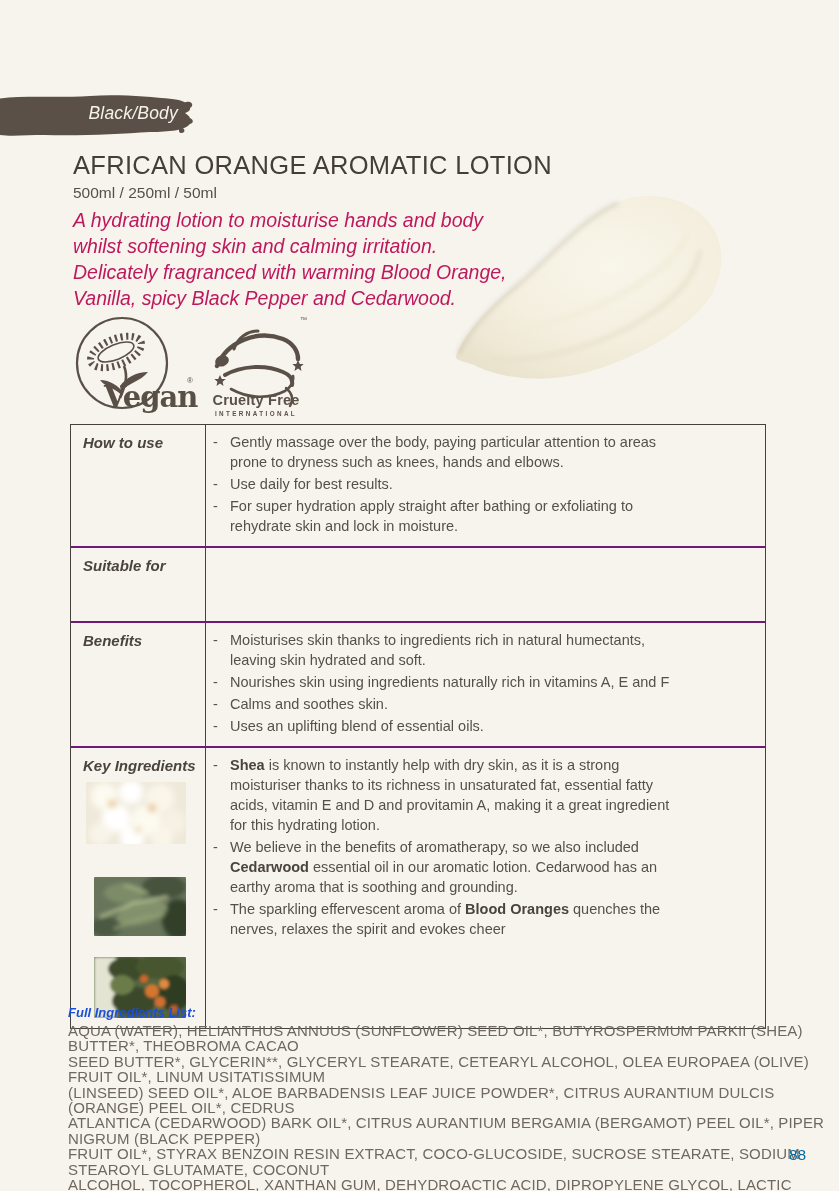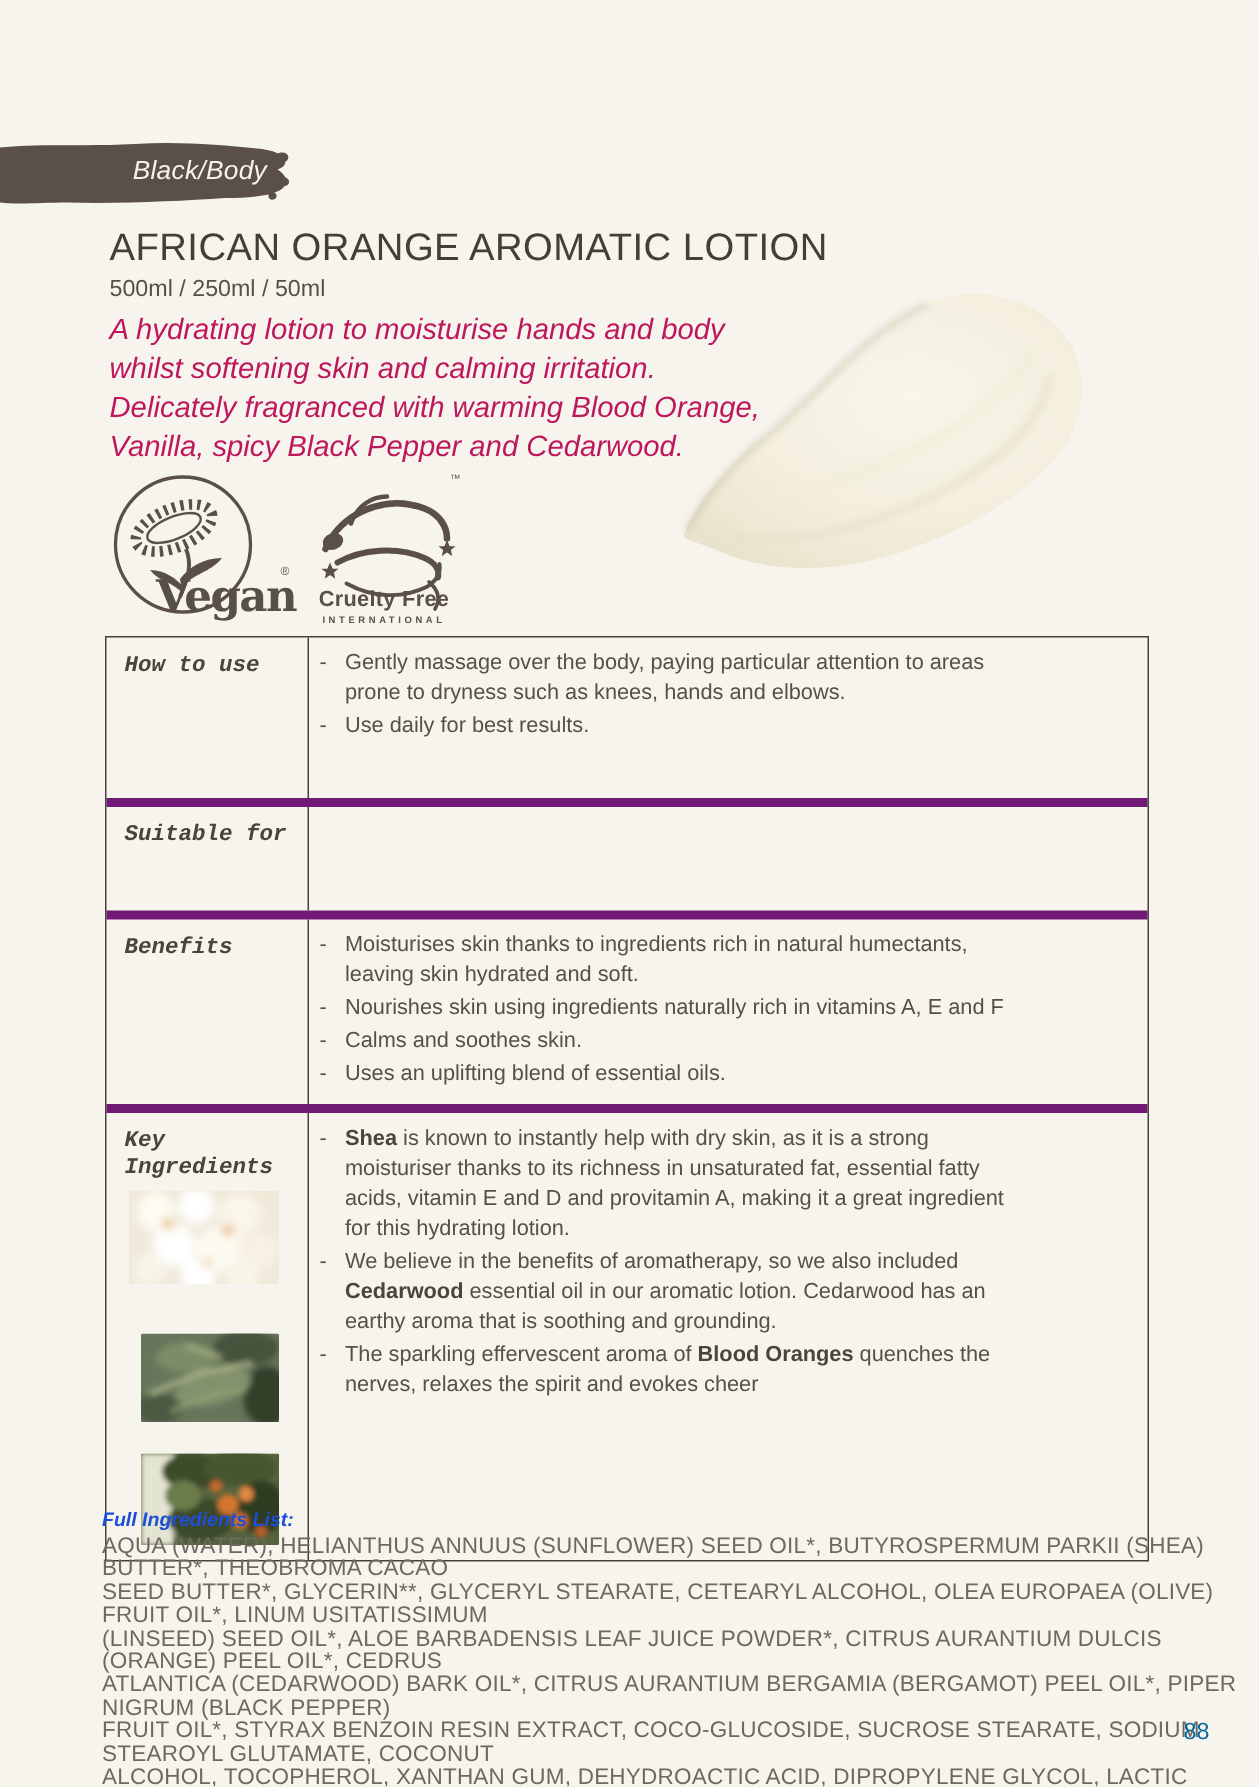--- a/index.html
+++ b/index.html
@@ -46,29 +46,28 @@
   .cf-line2{
     position:absolute;left:0;top:94px;width:100%;text-align:center;
     font-weight:bold;font-size:6.3px;color:#5a5047;letter-spacing:2.4px;
   }
   
   .info-table{
     position:absolute;left:70px;top:424px;width:696px;
     border:1px solid #46413b;box-sizing:border-box;
   }
   .trow{display:grid;grid-template-columns:135px 1fr;box-sizing:border-box;}
-  .trow + .trow{border-top:6px solid #701a75;}
+  .trow + .trow{border-top:2px solid #701a75;}
   .row-howto{min-height:107px;}
   .row-suitable{min-height:75px;}
   .row-benefits{min-height:117px;}
   .row-keying{min-height:279px;}
   .lcell{
     border-right:1px solid #46413b;box-sizing:border-box;
     padding:9px 4px 10px 12px;
-    font-family:Liberation Mono, monospace;
   }
   .rlabel{font-weight:bold;font-style:italic;font-size:15px;color:#4a443d;}
   .ccell{padding:7px 10px 8px 0;box-sizing:border-box;}
   ul.bullets{list-style:none;margin:0;padding:0;}
   ul.bullets li{
     position:relative;padding-left:24px;margin:0 0 2px 0;
     font-size:14.5px;line-height:20px;color:#56504a;white-space:pre-line;
   }
   ul.bullets li::before{content:"-";position:absolute;left:7px;top:0;color:#56504a;}
   .key-bullets li{margin-bottom:19px;}
@@ -176,20 +175,22 @@
 
     <div class="trow row-howto">
       <div class="lcell">
         <span class="rlabel">How to use</span>
       </div>
       <div class="ccell">
         <ul class="bullets">
           <li>Gently massage over the body, paying particular attention to areas
 prone to dryness such as knees, hands and elbows.</li>
           <li>Use daily for best results.</li>
+          <li>For super hydration apply straight after bathing or exfoliating to
+rehydrate skin and lock in moisture.</li>
         </ul>
       </div>
     </div>
 
     <div class="trow row-suitable">
       <div class="lcell">
         <span class="rlabel">Suitable for</span>
       </div>
     </div>
 

